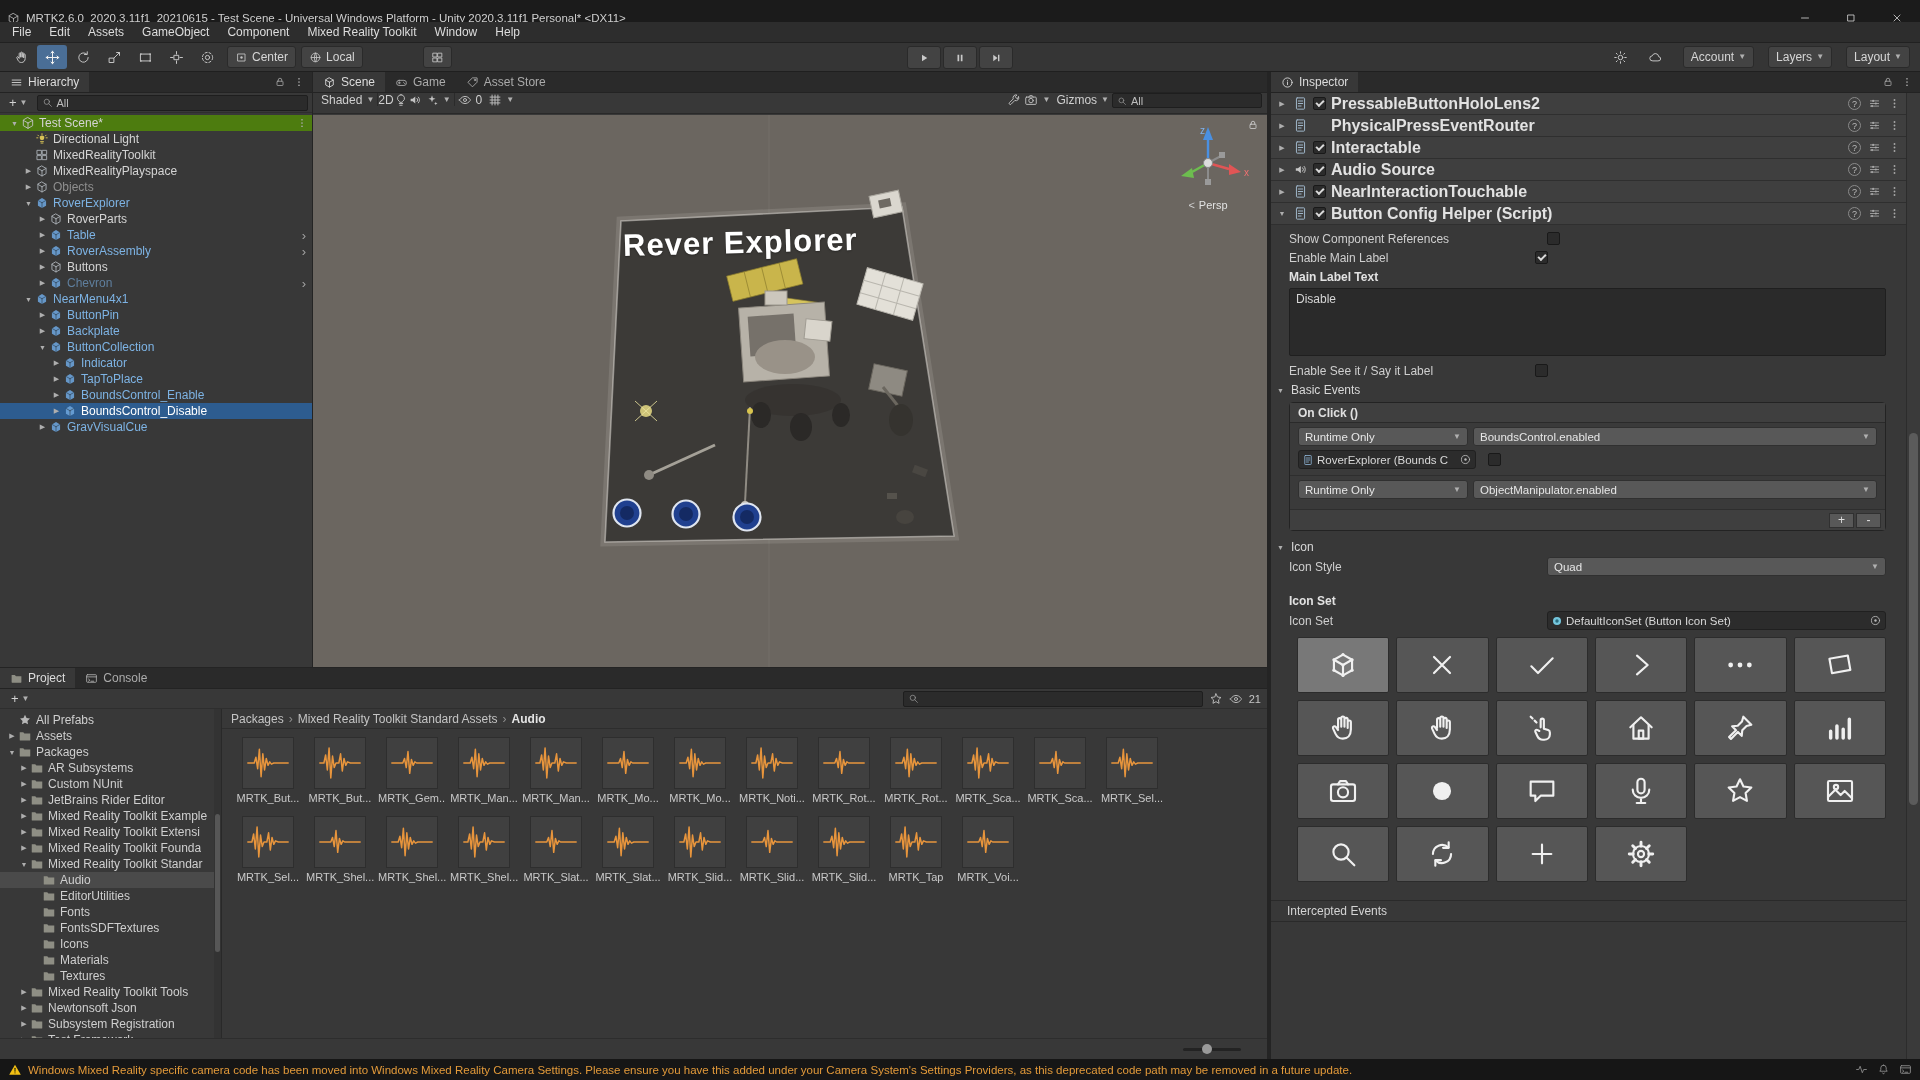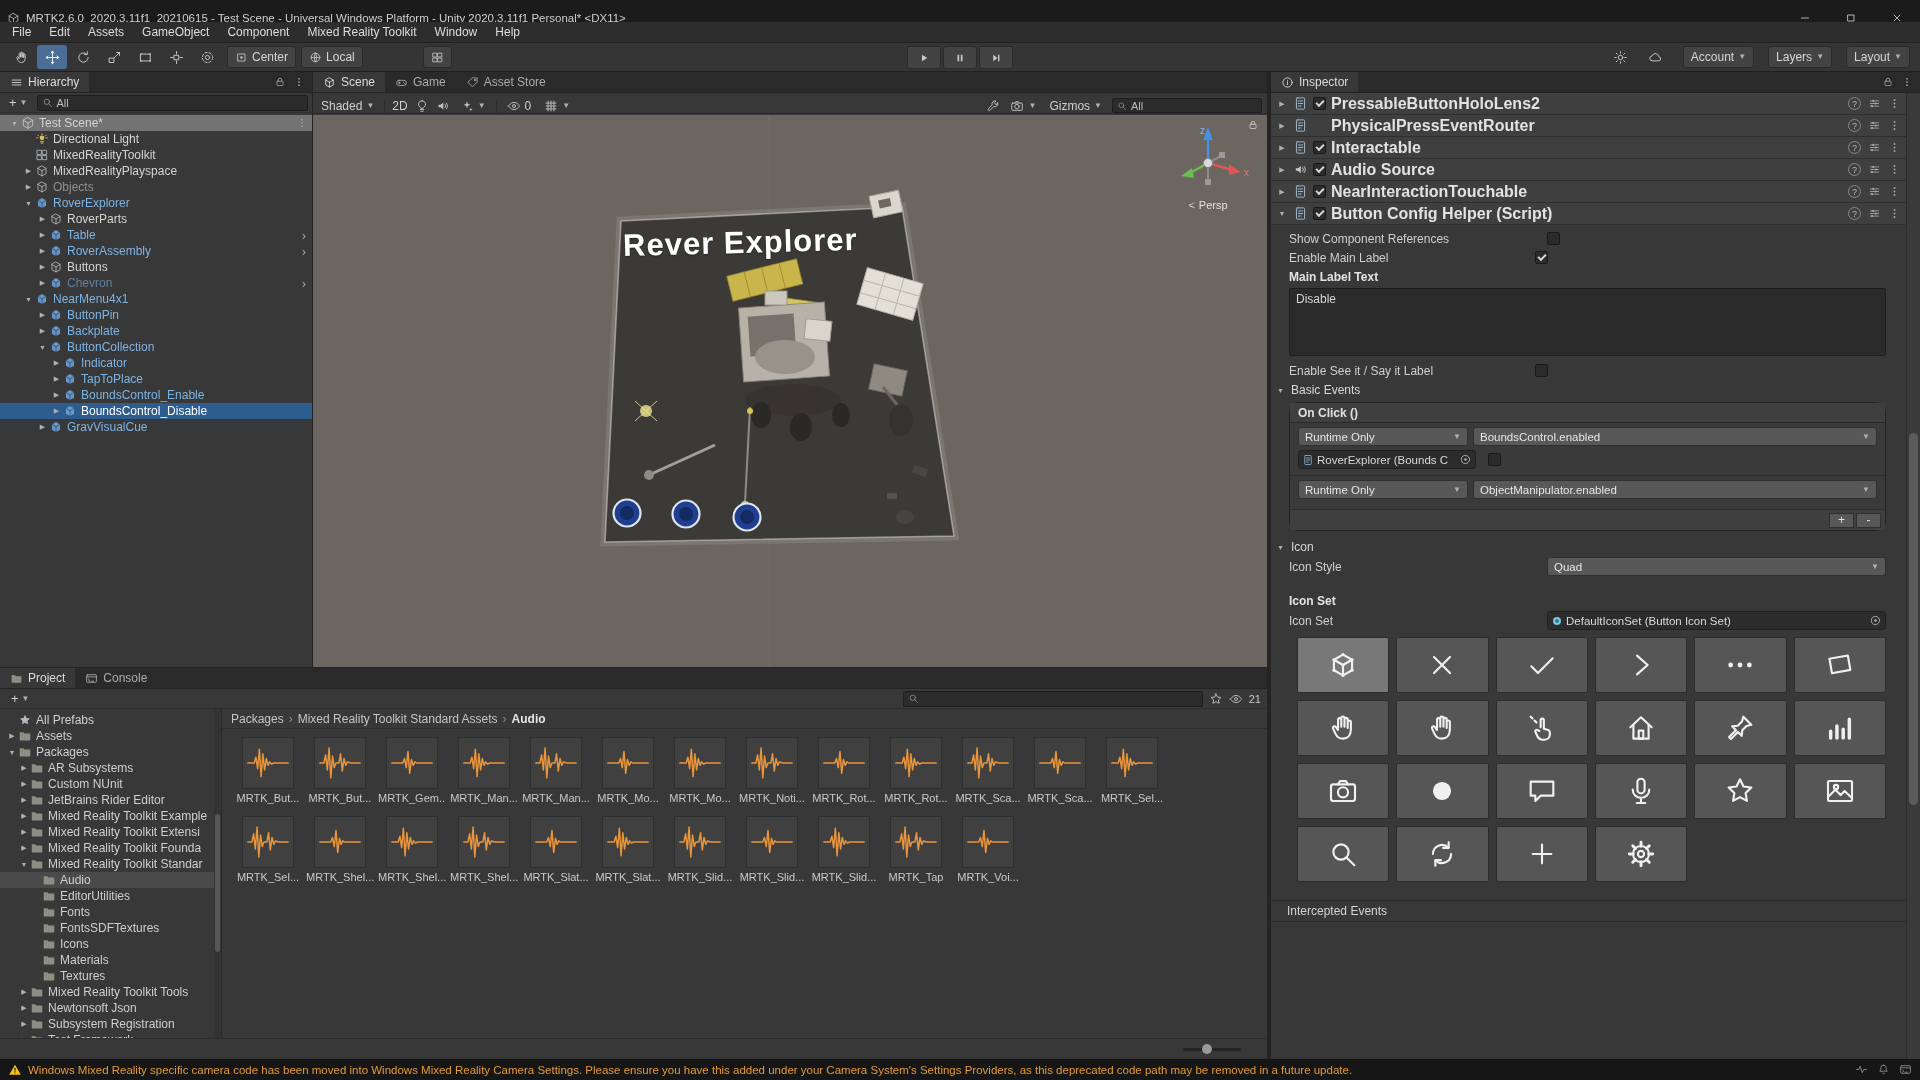--- a/index.html
+++ b/index.html
@@ -61,35 +61,35 @@
 .hrow .arrow{width:13px;flex:none;display:flex;justify-content:center}
 .a-collapsed>.arrow::before{content:"▶";font-size:7px;color:#aeaeae}
 .a-expanded>.arrow::before{content:"▼";font-size:7px;color:#aeaeae}
 .hrow .ti{width:14px;height:14px;flex:none;margin-right:4px}
 .c-normal>.lbl{color:#d4d4d4}
 .c-prefab>.lbl{color:#7db3e4}
 .c-disabled>.lbl{color:#8f8f8f}
 .c-prefab-disabled>.lbl{color:#5f7f9e}
 .hrow.sel{background:#2d5c8f}
 .hrow.sel>.lbl{color:#ffffff}
-.hrow.sh{background:#737373}
+.hrow.sh{background:#4d7c0f}
 .hrow .oa{display:none;margin-left:auto;margin-right:6px;color:#a2a2a2;font-size:13px;line-height:1}
 .hrow.oa .oa{display:block}
 .hrow .krb{display:none;margin-left:auto;margin-right:4px;width:12px;height:12px;color:#a8a8a8}
 .hrow.sh .krb{display:flex}
 [data-icon="gameobject"]{color:#a8adb3}
 [data-icon="prefab"]{color:#6ca2d8}
 [data-icon="light"]{color:#d8c356}
 [data-icon="mrtk"]{color:#a8adb3}
 [data-icon="scene"]{color:#c0c0c0}
 [data-icon="folder"]{color:#8e8e84}
 [data-icon="star-fav"]{color:#b8b8b8}
 
 
-.scene-toolbar{height:21px;background:#383838;border-bottom:1px solid #292929;display:flex;align-items:flex-end;padding:0 5px;gap:7px;font-size:12px;color:#cfcfcf}
+.scene-toolbar{height:21px;background:#383838;border-bottom:1px solid #292929;display:flex;align-items:flex-start;padding:0 5px;font-size:12px;color:#cfcfcf}
 .flat-dd{display:flex;align-items:center;gap:4px;padding:0 3px}
 .vsep{width:1px;height:13px;background:#2b2b2b}
 .sicon{width:14px;height:14px;color:#c2c2c2}
 .scene-search{width:150px;height:15px;background:#2b2b2b;border:1px solid #1e1e1e;border-radius:2px;display:flex;align-items:center;gap:4px;padding:0 4px}
 .scene-search .ic{width:10px;height:10px;color:#9a9a9a}
 .scene-search .sval{font-size:11px;color:#bdbdbd}
 .viewport{position:absolute;left:0;top:43px;right:0;bottom:0;background:#6b6660;overflow:hidden}
 .v-title{position:absolute;left:310px;top:110px;font-size:31px;font-weight:bold;color:#ffffff;letter-spacing:1px;transform:rotate(-1.5deg);text-shadow:0 1px 2px rgba(0,0,0,.35)}
 .gizmo{position:absolute;right:14px;top:8px;width:90px;height:76px}
 .persp{position:absolute;right:14px;top:84px;width:90px;text-align:center;font-size:11px;color:#e2e2e2}
@@ -110,21 +110,21 @@
 .chk.on::after,.chk-on .chk::after{content:"";position:absolute;left:2px;top:2px;width:6px;height:3px;border-left:2px solid #dadada;border-bottom:2px solid #dadada;transform:rotate(-45deg)}
 .chk-none .chk{visibility:hidden}
 .insp-body{padding-top:4px;font-size:12px;color:#cfcfcf}
 .prow{min-height:19px;display:flex;align-items:center;padding:1px 20px 1px 18px}
 .plabel{flex:0 0 258px;white-space:nowrap;overflow:hidden}
 .pfield{flex:1;display:flex;align-items:center}
 .fold{display:flex;align-items:center;gap:4px;padding:3px 0 2px 6px;color:#d8d8d8}
 .fold::before{content:"▼";font-size:7px;color:#aeaeae;width:10px}
 .bold{font-weight:bold;color:#e2e2e2}
 .tarea{margin:2px 20px 5px 18px;height:68px;background:#2a2a2a;border:1px solid #1f1f1f;border-radius:2px;padding:3px 6px;color:#d6d6d6}
-.uevent{margin:3px 20px 6px 18px;border:1px solid #232323;background:#3a3a3a;border-radius:10px}
+.uevent{margin:3px 20px 6px 18px;border:1px solid #232323;background:#3a3a3a;border-radius:4px}
 .ue-head{height:20px;display:flex;align-items:center;padding:0 8px;font-weight:bold;background:#3f3f3f;border-bottom:1px solid #2a2a2a;color:#e0e0e0}
 .ue-item{padding:4px 8px 6px;border-bottom:1px solid #2e2e2e}
 .ue-l1{display:flex;gap:5px;margin-bottom:4px}
 .dd{height:19px;background:#585858;border:1px solid #303030;border-radius:3px;display:flex;align-items:center;padding:0 6px;gap:6px;color:#e6e6e6;font-size:11.5px}
 .dd .caret{margin-left:auto}
 .dd.modew{width:170px;flex:none}
 .dd.grow{flex:1}
 .ue-l2{display:flex;align-items:center;gap:12px}
 .objfield{width:178px;height:19px;background:#2c2c2c;border:1px solid #202020;border-radius:3px;display:flex;align-items:center;padding:0 3px;gap:3px;font-size:11.5px;color:#d8d8d8}
 .objfield.grow{flex:1;width:auto}

